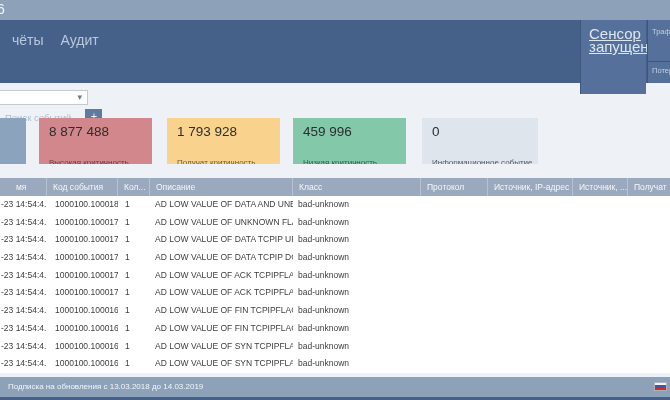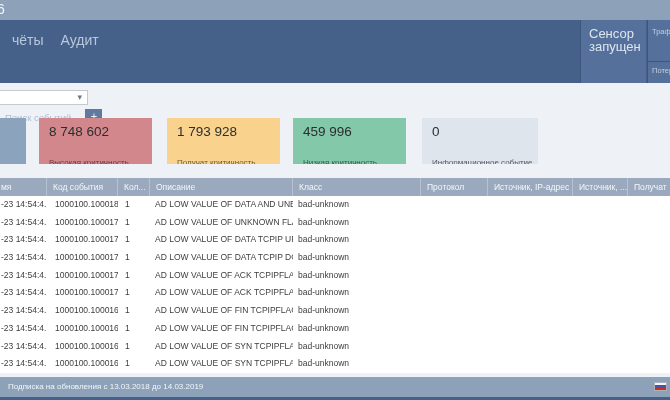--- a/index.html
+++ b/index.html
@@ -11,39 +11,39 @@
   .title-frag{position:absolute;left:-3px;top:1px;color:#f2f6fa;font-size:14px;}
 
   
   .band{position:absolute;left:0;top:20px;width:670px;height:63px;background:#45618a;}
   .menu{position:absolute;left:12px;top:12px;height:22px;color:#b9c8db;font-size:14px;}
   .menu span{margin-right:17px;cursor:default;}
   .menu span:first-child{margin-left:0;}
   .tabs{position:absolute;left:5px;top:41px;height:18px;color:#aabdd3;font-size:9.5px;display:flex;align-items:center;margin-top:47px;}
   .tab{margin-right:14px;}
   .tab-add{display:inline-block;width:17px;height:16px;background:#5f7a9e;color:#eef3f8;text-align:center;line-height:15px;font-size:11px;margin-left:0;}
-  .sensor{position:absolute;left:580px;top:0;width:66px;height:63px;background:#55719b;border-left:1px solid #3c577d;color:#dde6f0;font-size:13px;padding:7px 0 0 8px;line-height:13px;}
+  .sensor{position:absolute;left:580px;top:0;width:66px;height:74px;background:#55719b;border-left:1px solid #3c577d;color:#dde6f0;font-size:15px;padding:7px 0 0 8px;line-height:13px;text-decoration:underline;}
   .traffic{position:absolute;left:647px;top:0;width:23px;height:63px;background:#55719b;border-left:1px solid #3c577d;color:#c3d0e0;font-size:7.5px;}
   .traffic-cell{height:41px;padding:7px 0 0 4px;overflow:hidden;white-space:nowrap;}
   .traffic-cell+.traffic-cell{height:21px;border-top:1px solid #3c577d;padding-top:4px;}
 
   
   .combobox{position:absolute;left:-10px;top:90px;width:98px;height:15px;background:#ffffff;border:1px solid #c5cad1;}
   .combo-arrow{position:absolute;right:5px;top:0px;font-size:9px;color:#707a85;line-height:13px;}
 
   
   .cards{position:absolute;left:0;top:118px;width:670px;height:46px;}
   .card{position:absolute;top:0;height:46px;padding:6px 0 0 10px;overflow:hidden;}
   .card .val{font-size:13.5px;color:#2d2d2d;line-height:16px;white-space:nowrap;}
   .card .lbl{font-size:8px;margin-top:18px;white-space:nowrap;}
 
   
   .thead{position:absolute;left:0;top:178px;width:670px;height:18px;background:#9aa9bd;display:flex;}
   .th{height:18px;color:#f4f7fa;font-size:8.5px;line-height:18px;padding-left:6px;border-right:1px solid #b6c2d1;overflow:hidden;white-space:nowrap;}
-  .th:first-child{padding-left:1px;}
+  .th:first-child{padding-left:16px;}
   .th:last-child{border-right:none;}
   .tbody{position:absolute;left:0;top:196px;width:670px;height:177px;background:#ffffff;}
   .tr{display:flex;height:17.7px;background:#ffffff;}
   .td{height:17.7px;color:#3d3d3d;font-size:8.5px;line-height:17.7px;padding-left:8px;overflow:hidden;white-space:nowrap;}
   .td.c0{padding-left:1px;}
   .td.c2{padding-left:7px;}
   .td.c3,.td.c4{padding-left:5px;}
   .c0{width:47px;} .c1{width:71px;} .c2{width:32px;} .c3{width:143px;}
   .c4{width:128px;} .c5{width:67px;} .c6{width:85px;} .c7{width:55px;} .c8{width:42px;flex:1;}
 
@@ -81,21 +81,21 @@
   </div>
 
   <div class="combobox">
     <span></span>
     <span class="combo-arrow">▾</span>
   </div>
 
   <div class="cards">
       <div class="card" style="left: 0px; width: 26px; background: rgb(139, 163, 189);"></div>
       <div class="card" style="left: 39px; width: 113px; background: rgb(210, 135, 140);">
-        <div class="val">8 748 602</div>
+        <div class="val">8 877 488</div>
         <div class="lbl" style="color: rgb(110, 58, 62);">Высокая критичность</div>
       </div>
       <div class="card" style="left: 167px; width: 113px; background: rgb(249, 210, 141);">
         <div class="val">1 793 928</div>
         <div class="lbl" style="color: rgb(111, 90, 46);">Получат критичность</div>
       </div>
       <div class="card" style="left: 293px; width: 113px; background: rgb(130, 200, 169);">
         <div class="val">459 996</div>
         <div class="lbl" style="color: rgb(47, 94, 74);">Низкая критичность</div>
       </div>

